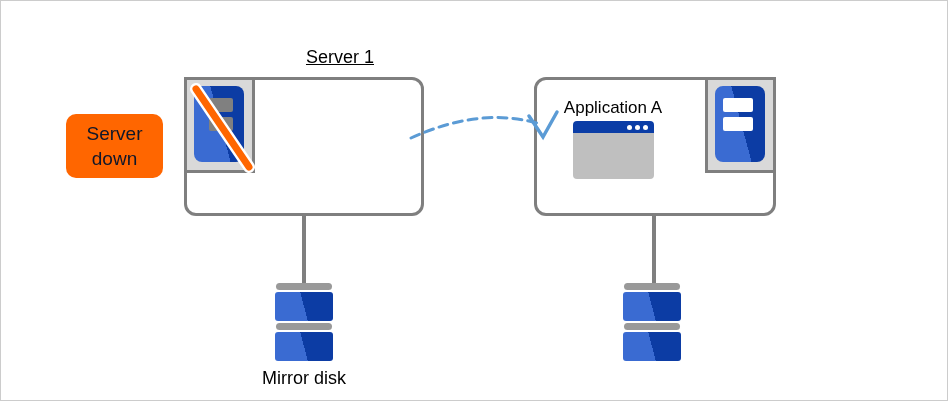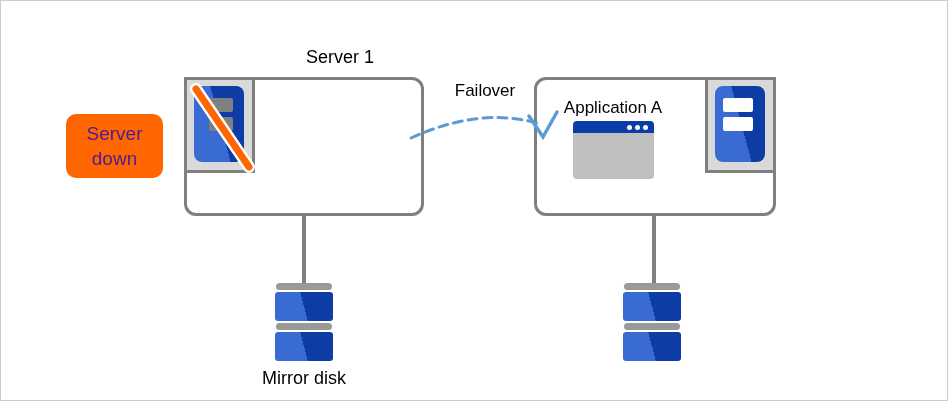--- a/index.html
+++ b/index.html
@@ -38,21 +38,21 @@
   .badge {
     left: 65px; top: 113px;
     width: 97px; height: 64px;
     background: var(--orange, #FF6600);
     border-radius: 10px;
     display: flex;
     align-items: center;
     justify-content: center;
   }
   .badge span {
-    color: #4c1d95;
+    color: #0f172a;
     font-size: 19px;
     line-height: 25px;
     text-align: center;
     width: 70px;
   }
 
   
   .serverbox {
     box-sizing: border-box;
     border: 3px solid var(--box-border, #7F7F7F);
@@ -150,37 +150,36 @@
 
   
   .arc-overlay {
     position: absolute;
     left: 0; top: 0;
     width: 948px; height: 401px;
     pointer-events: none;
   }
 
   
-  .t1 { left: 253px; top: 46px; width: 172px; }
+  .t1 { left: 253px; top: 46px; width: 172px; text-decoration: underline; }
   .t2 { left: 533px; top: 46px; width: 172px; }
   .failover-label { left: 424px; top: 80px; width: 120px; }
   .app-label { left: 542px; top: 97px; width: 140px; }
   .disk-label { left: 233px; top: 367px; width: 140px; font-size: 18px; }
 </style>
 </head>
 <body>
 
 <div class="canvas">
 
   <div class="abs badge">
     <span>Server down</span>
   </div>
 
   <div class="abs title t1">Server 1</div>
-  <div class="abs small-label failover-label">Failover</div>
   <div class="abs small-label disk-label">Mirror disk</div>
   <div class="abs small-label app-label">Application A</div>
 
   <div class="abs serverbox box1"></div>
   <div class="abs serverbox box2"></div>
 
   <div class="abs iconbox ib1">
     <div class="srv srv-down">
       <div class="bar b1"></div>
       <div class="bar b2"></div>

